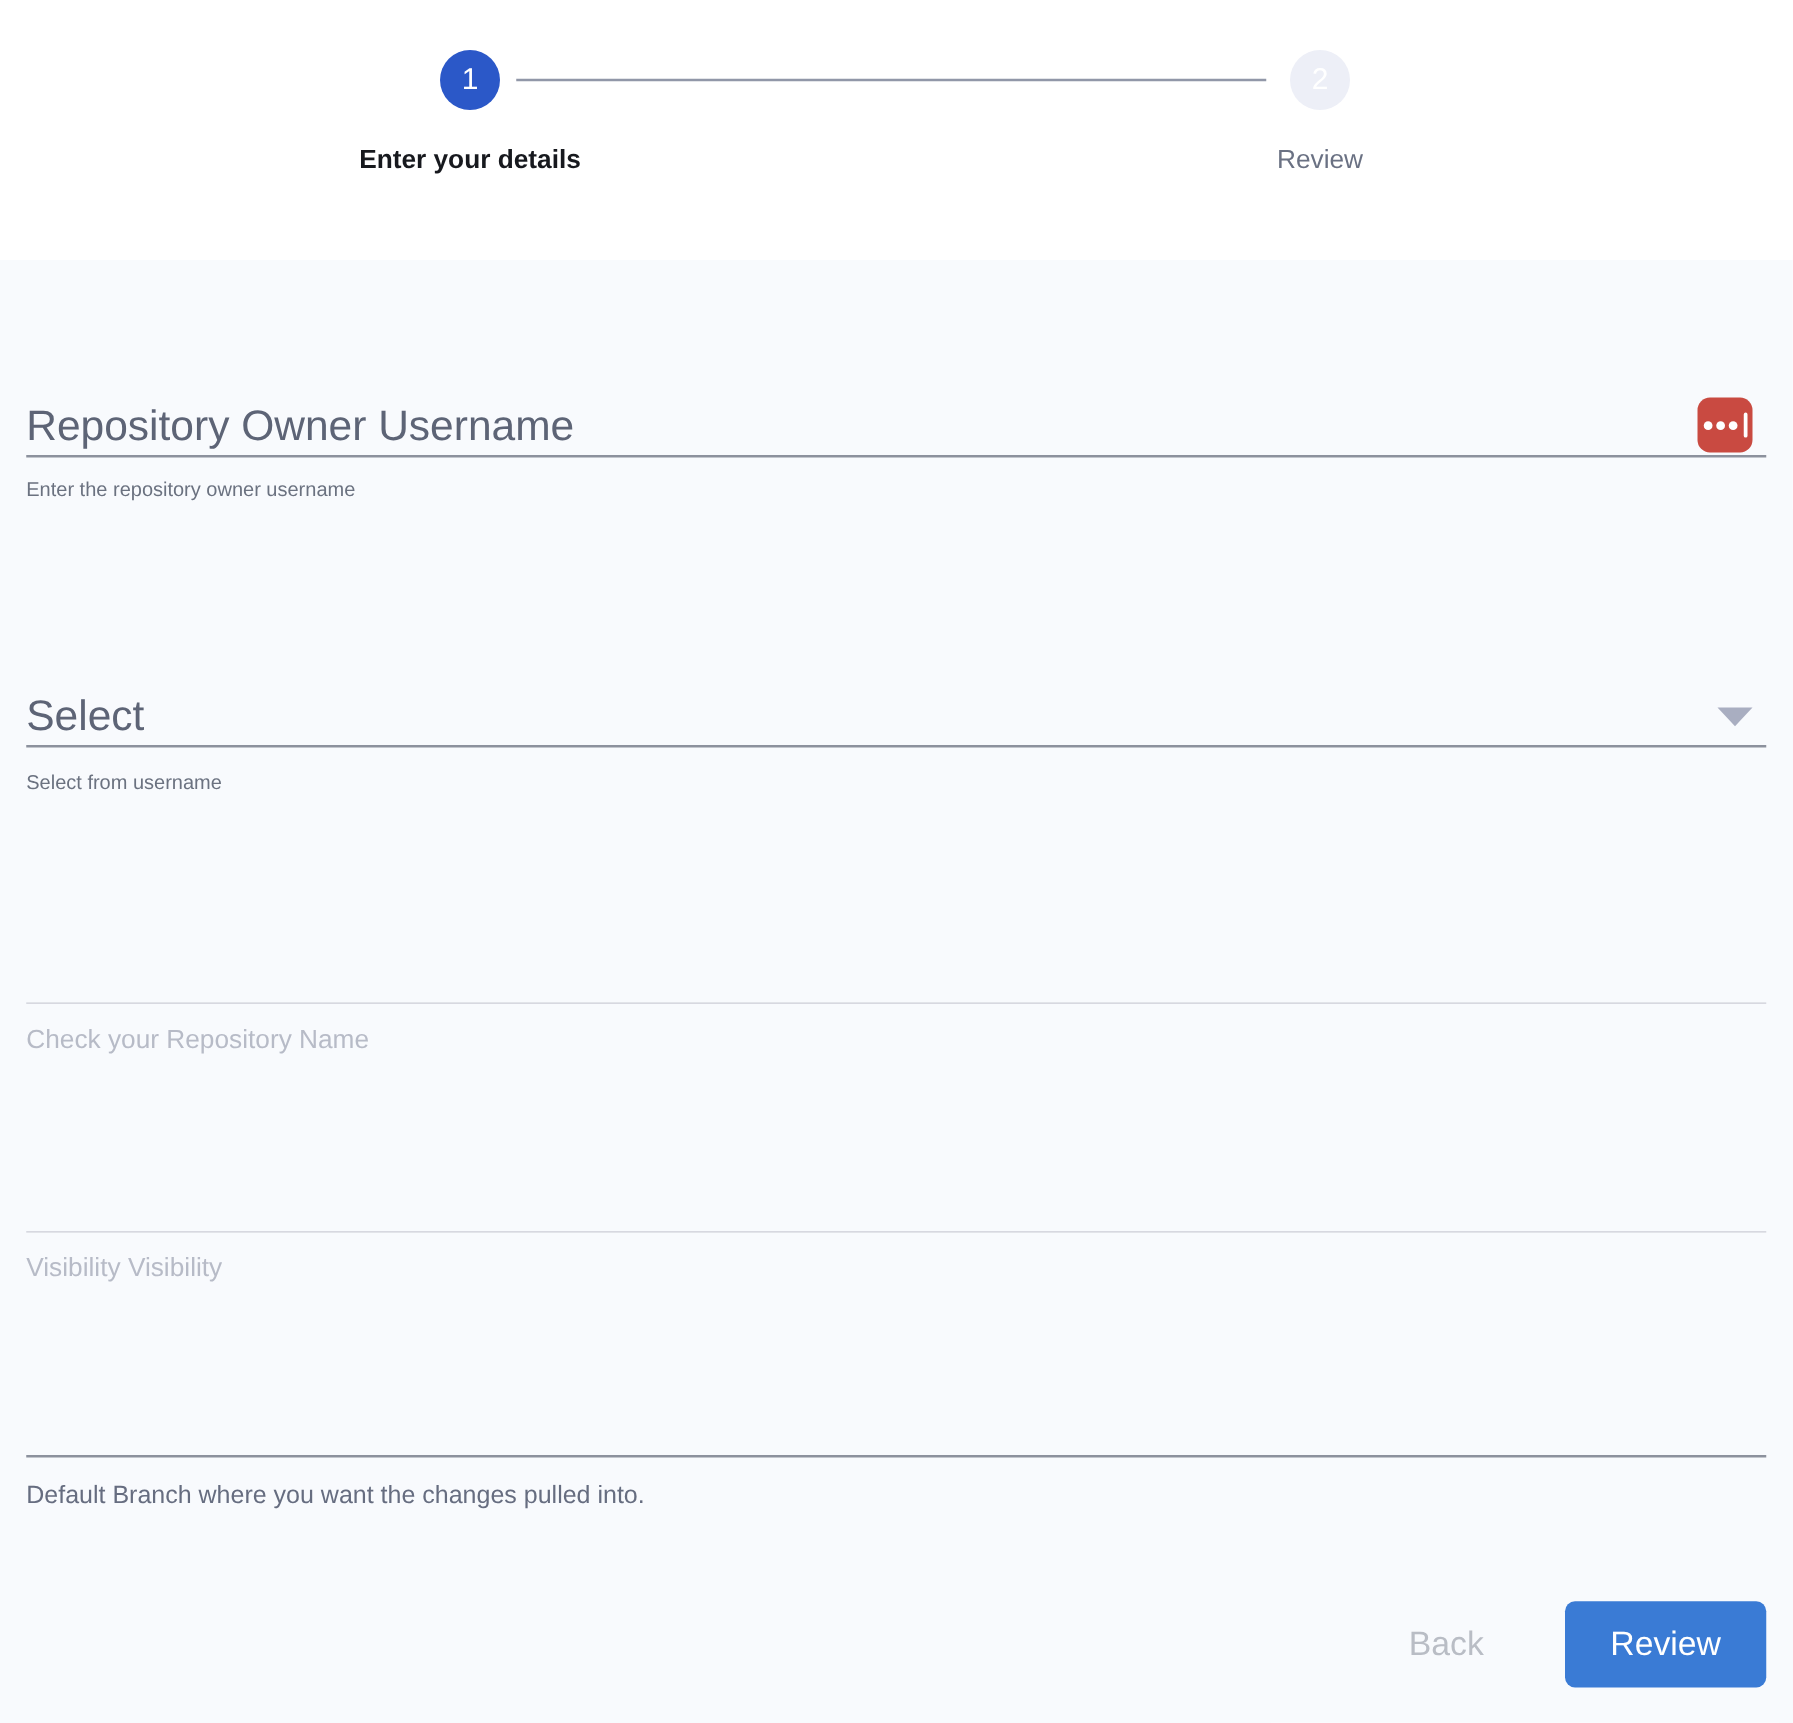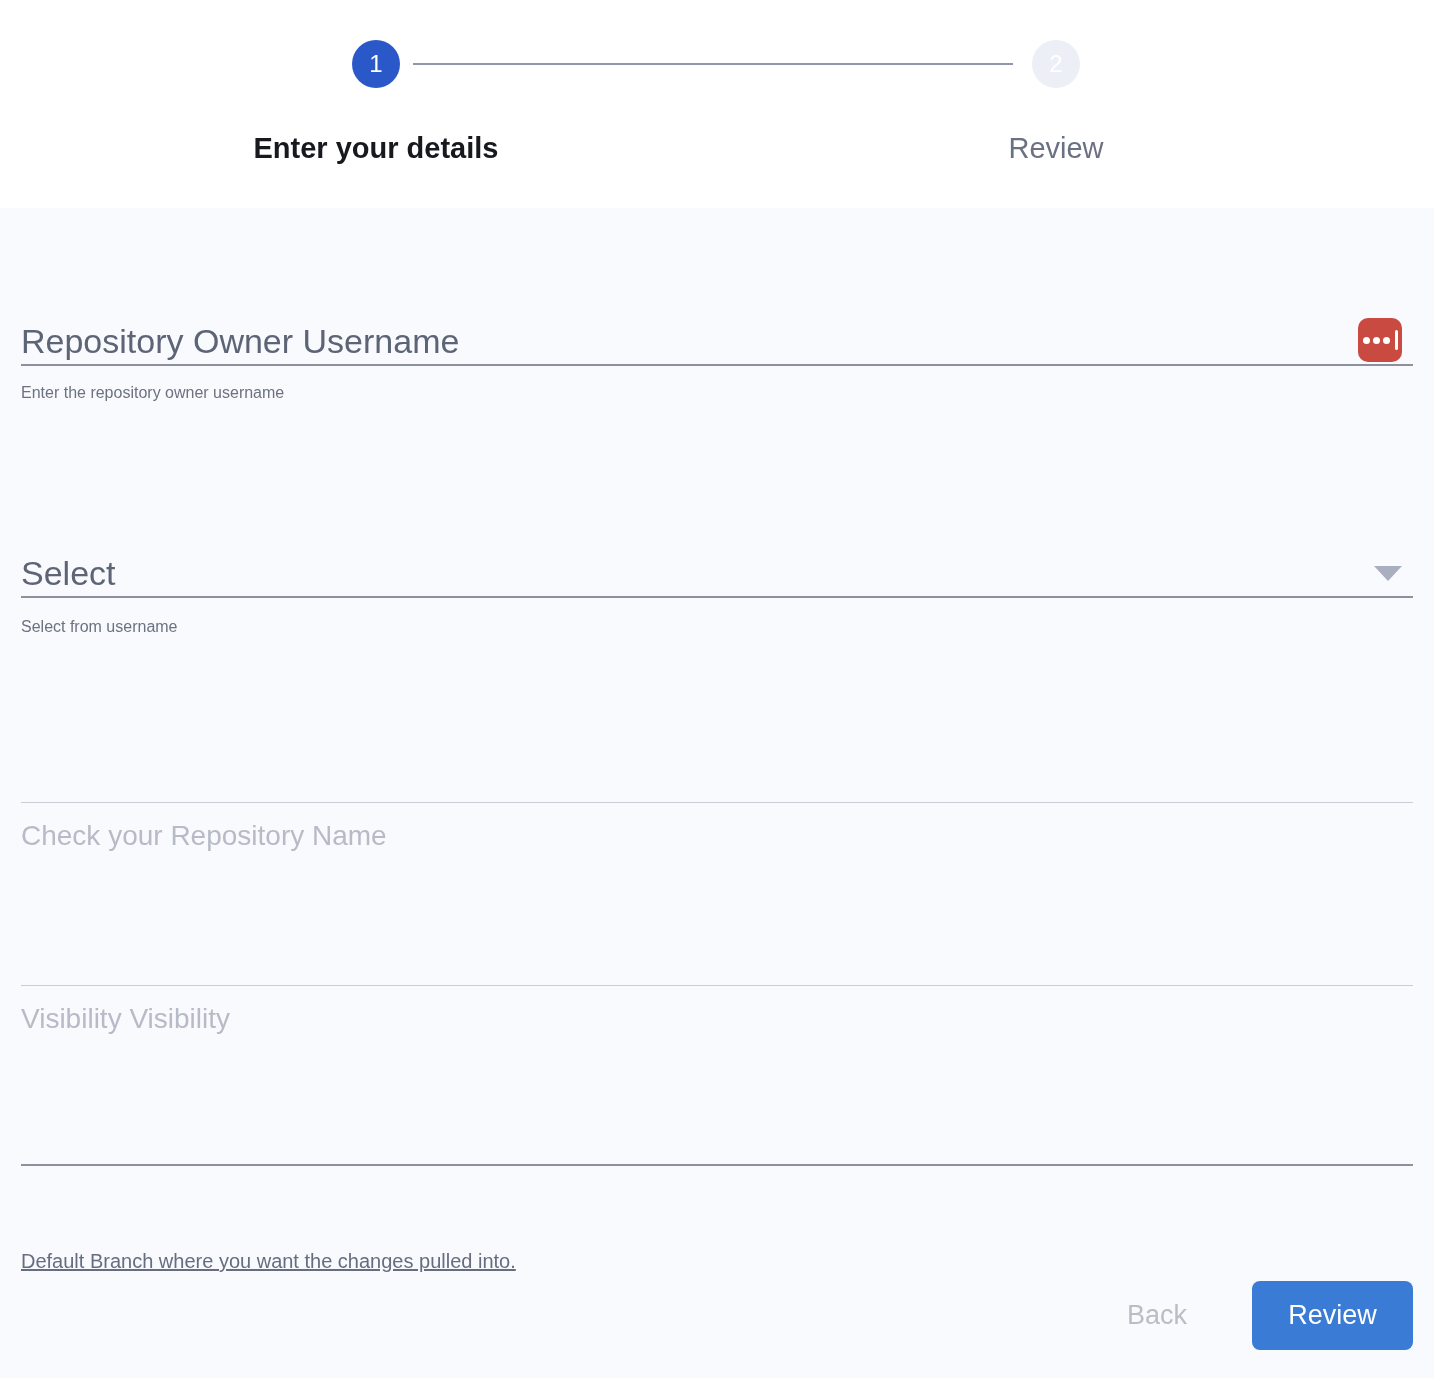--- a/index.html
+++ b/index.html
@@ -25,24 +25,24 @@
     font-size: 24px; color: #ffffff;
   }
   .step-circle.active   { left: 352px; background: #2b58c8; }
   .step-circle.inactive { left: 1032px; background: #edeff7; }
   .connector-line {
     position: absolute; left: 413px; top: 63px;
     width: 600px; height: 2px;
     background: #9197a8;
   }
   .step-label {
-    position: absolute; top: 132px;
+    position: absolute; top: 116px;
     transform: translateX(-50%);
     white-space: nowrap;
-    font-size: 29px;
+    font-size: 21px;
   }
   .step-label.active   { left: 376px;  color: #17191e; font-weight: 600; }
   .step-label.inactive { left: 1056px; color: #6a7183; font-weight: 400; }
 
   
   .form-band {
     position: absolute; left: 0; top: 208px;
     width: 1434px; height: 1170px;
     background: #f8fafd;
   }
@@ -58,21 +58,21 @@
     width: 1392px;
   }
   .underline.strong { height: 2px; background: #8c919d; }
   .underline.faint  { height: 1px; background: #cbcdd6; }
 
   .helper {
     position: absolute; left: 21px;
     font-size: 16px; color: #6b7280;
     white-space: nowrap;
   }
-  .helper.light  { font-size: 28px; color: #b7bbc7; }
+  .helper.light  { font-size: 21px; color: #b7bbc7; }
   .helper.medium { font-size: 20px; color: #666d80; }
 
   
   .autofill-icon {
     position: absolute; left: 1358px; top: 318px;
     width: 44px; height: 44px;
     background: #c94a41; border-radius: 10px;
     display: flex; align-items: center; justify-content: center;
     gap: 3px;
     cursor: pointer;
@@ -143,16 +143,16 @@
 <div class="field-value" style="top:760px;"></div>
 <div class="underline faint" style="top:802px;"></div>
 <div class="helper light" style="top:820px;">Check your Repository Name</div>
 
 <div class="field-value" style="top:943px;"></div>
 <div class="underline faint" style="top:985px;"></div>
 <div class="helper light" style="top:1003px;">Visibility Visibility</div>
 
 <div class="field-value" style="top:1123px;"></div>
 <div class="underline strong" style="top:1164px;"></div>
-<div class="helper medium" style="top:1250px;text-decoration:underline;">Default Branch where you want the changes pulled into.</div>
+<div class="helper medium" style="top:1185px;">Default Branch where you want the changes pulled into.</div>
 
 <button class="back-button">Back</button>
 <button class="review-button">Review</button>
 
 </body></html>

